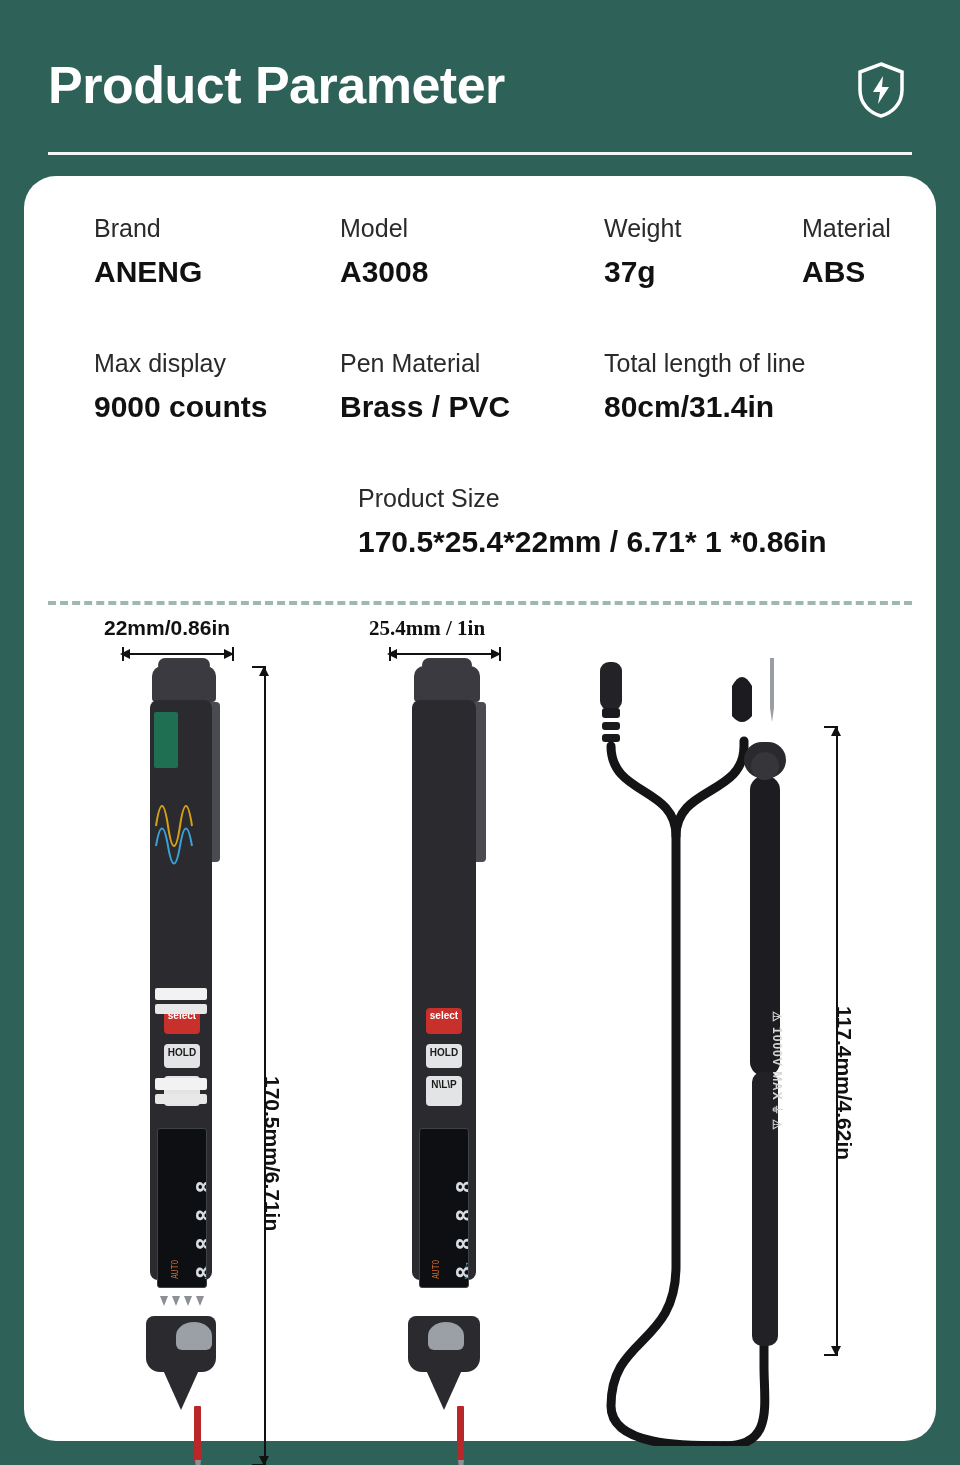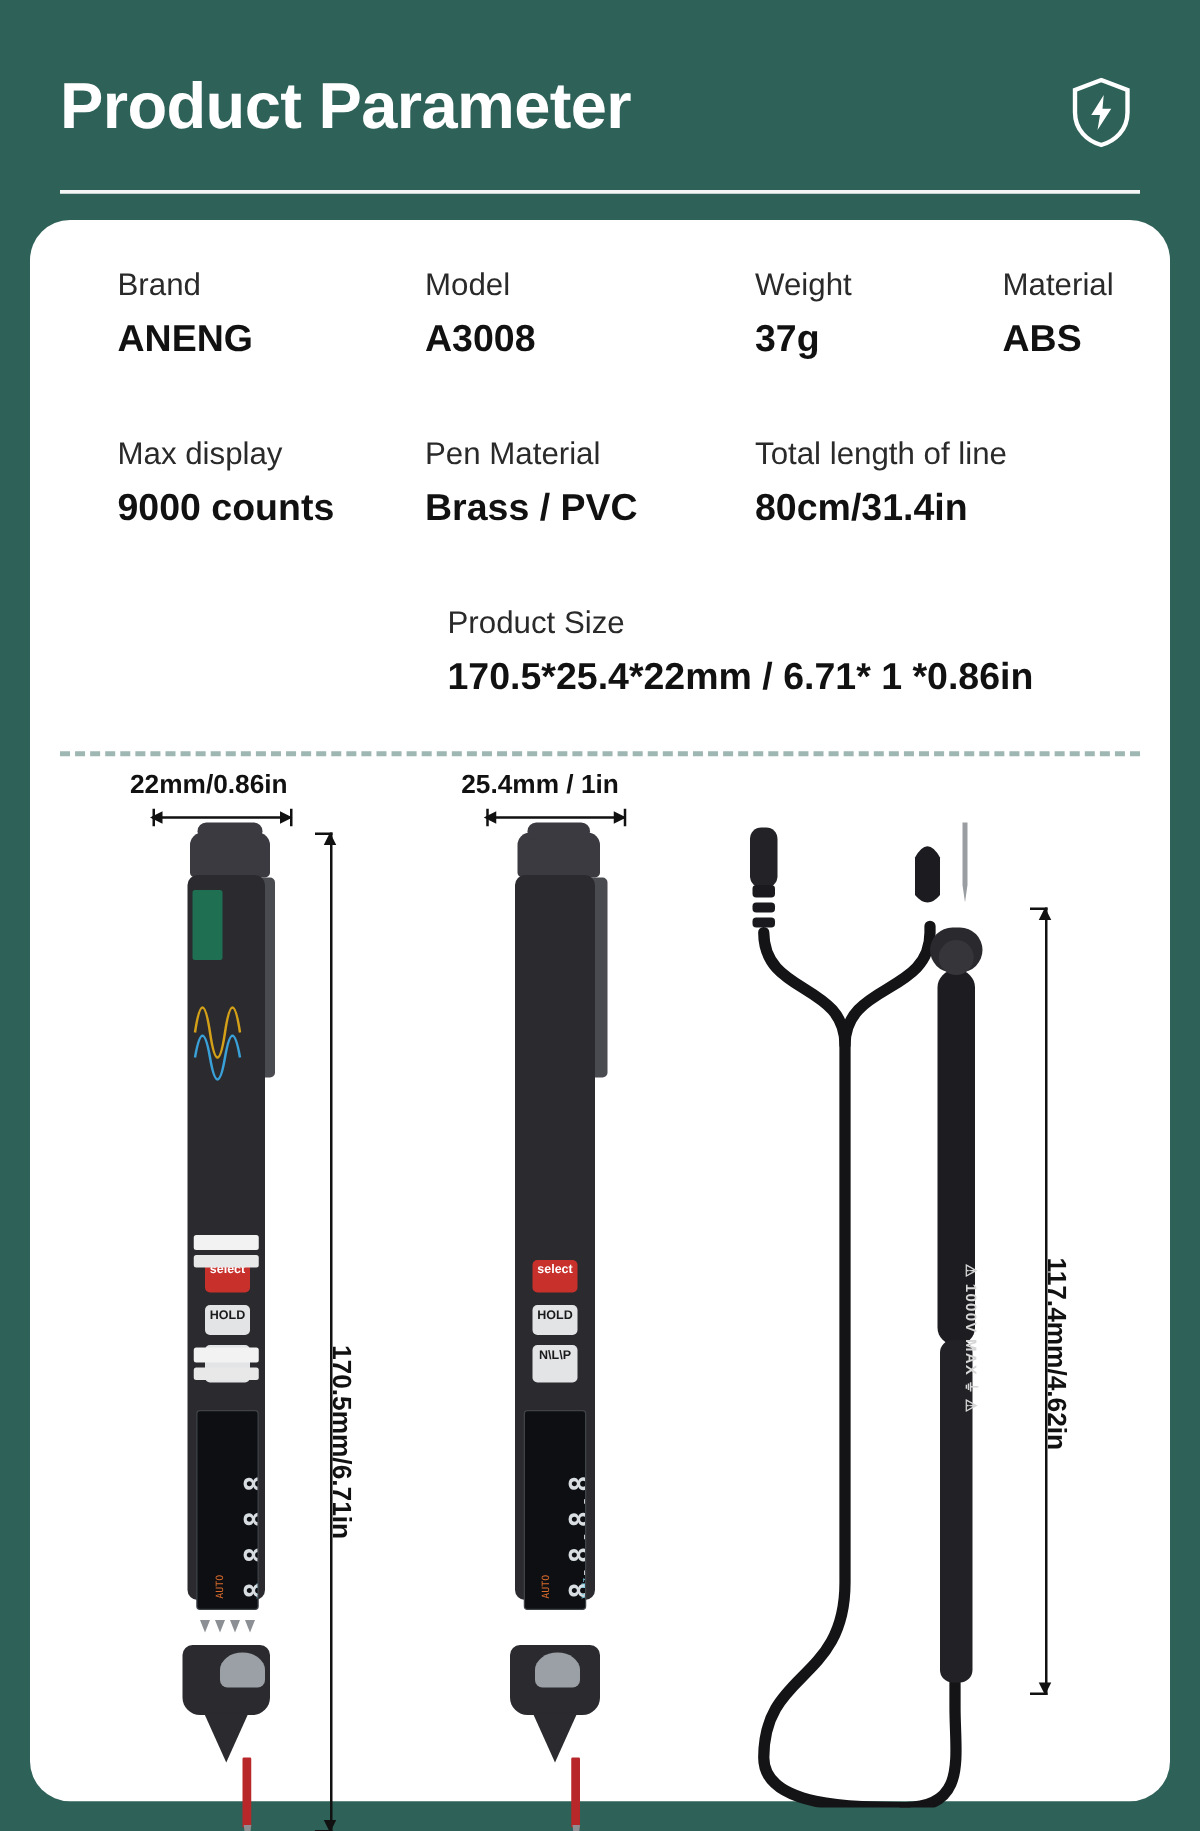--- a/index.html
+++ b/index.html
@@ -398,21 +398,21 @@
         <div class="needle-tip" style="left:171px; top:844px;"></div>
       </div>
 
       <div class="vline" style="left:240px; top:50px; height:800px;"></div>
       <div class="arrowU" style="left:235px; top:50px;"></div>
       <div class="arrowD" style="left:235px; top:840px;"></div>
       <div class="tickh" style="left:228px; top:50px;"></div>
       <div class="tickh" style="left:228px; top:848px;"></div>
       <div class="dim-vert" style="left:260px; top:460px;">170.5mm/6.71in</div>
 
-      <div class="dim-text" style="left:345px; top:0px;">25.4mm / 1in</div>
+      <div class="dim-text" style="left:345px; top:0px;font-family:Liberation Serif, serif;">25.4mm / 1in</div>
       <div class="hline" style="left:365px; top:37px; width:110px;"></div>
       <div class="arrowL" style="left:363px; top:33px;"></div>
       <div class="arrowR" style="left:467px; top:33px;"></div>
       <div class="tick" style="left:365px; top:31px;"></div>
       <div class="tick" style="left:475px; top:31px;"></div>
 
       <div class="pen">
         <div class="pen-cap" style="left:390px; top:50px; width:66px; height:36px;"></div>
         <div class="pen-cap" style="left:398px; top:42px; width:50px; height:14px; border-radius:8px;"></div>
         <div class="pen-clip" style="left:444px; top:86px; width:18px; height:160px;"></div>

